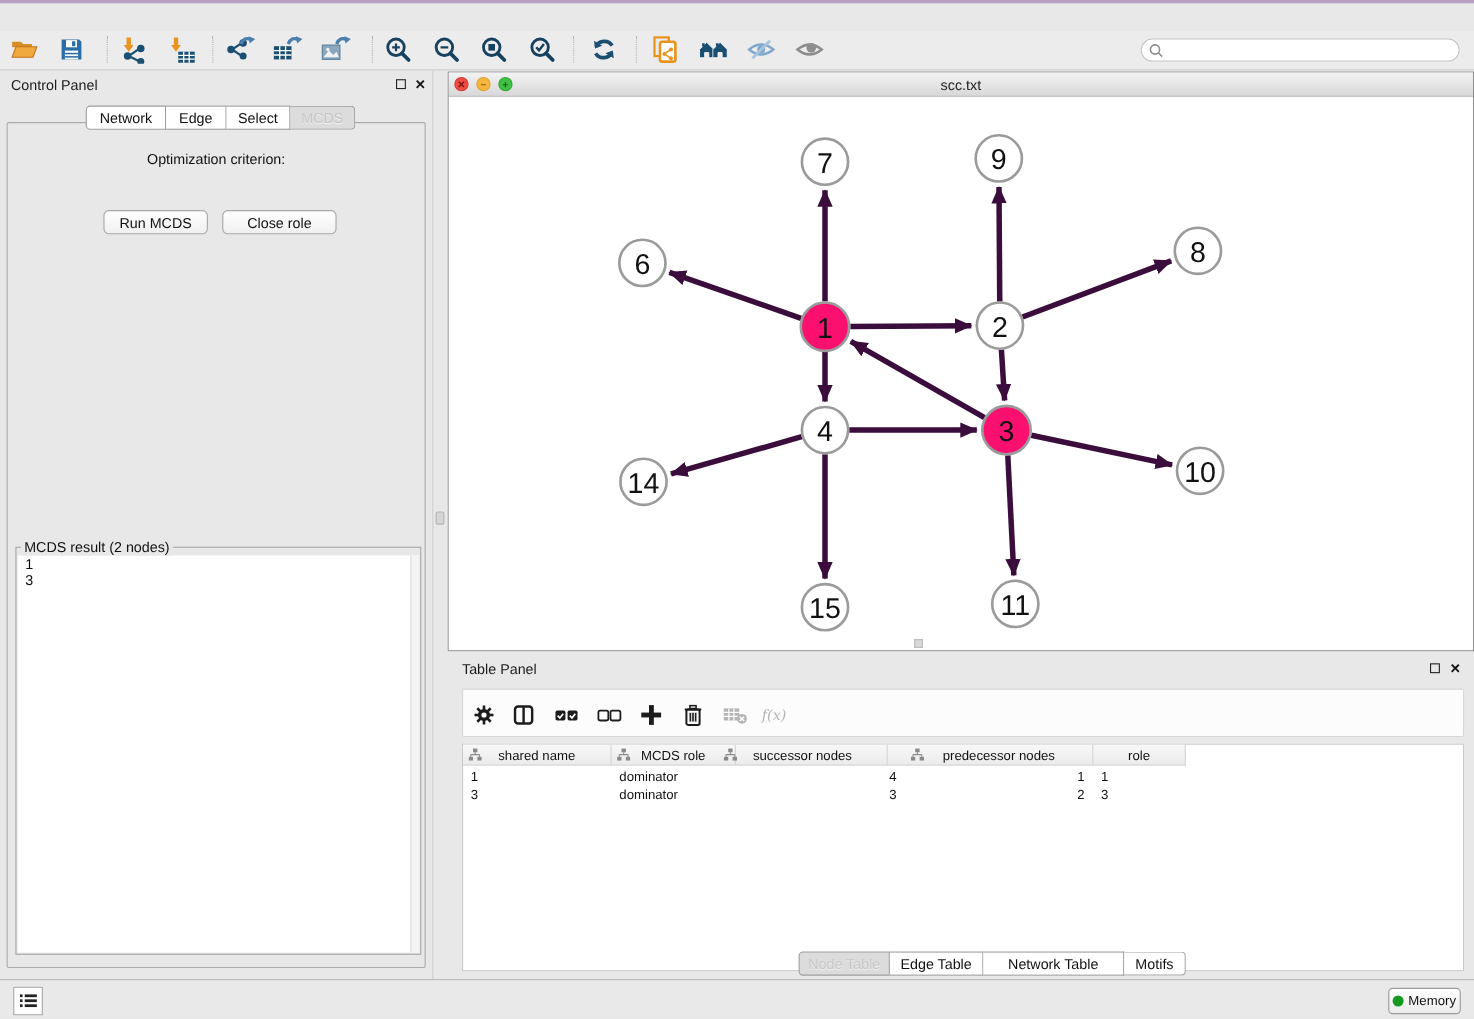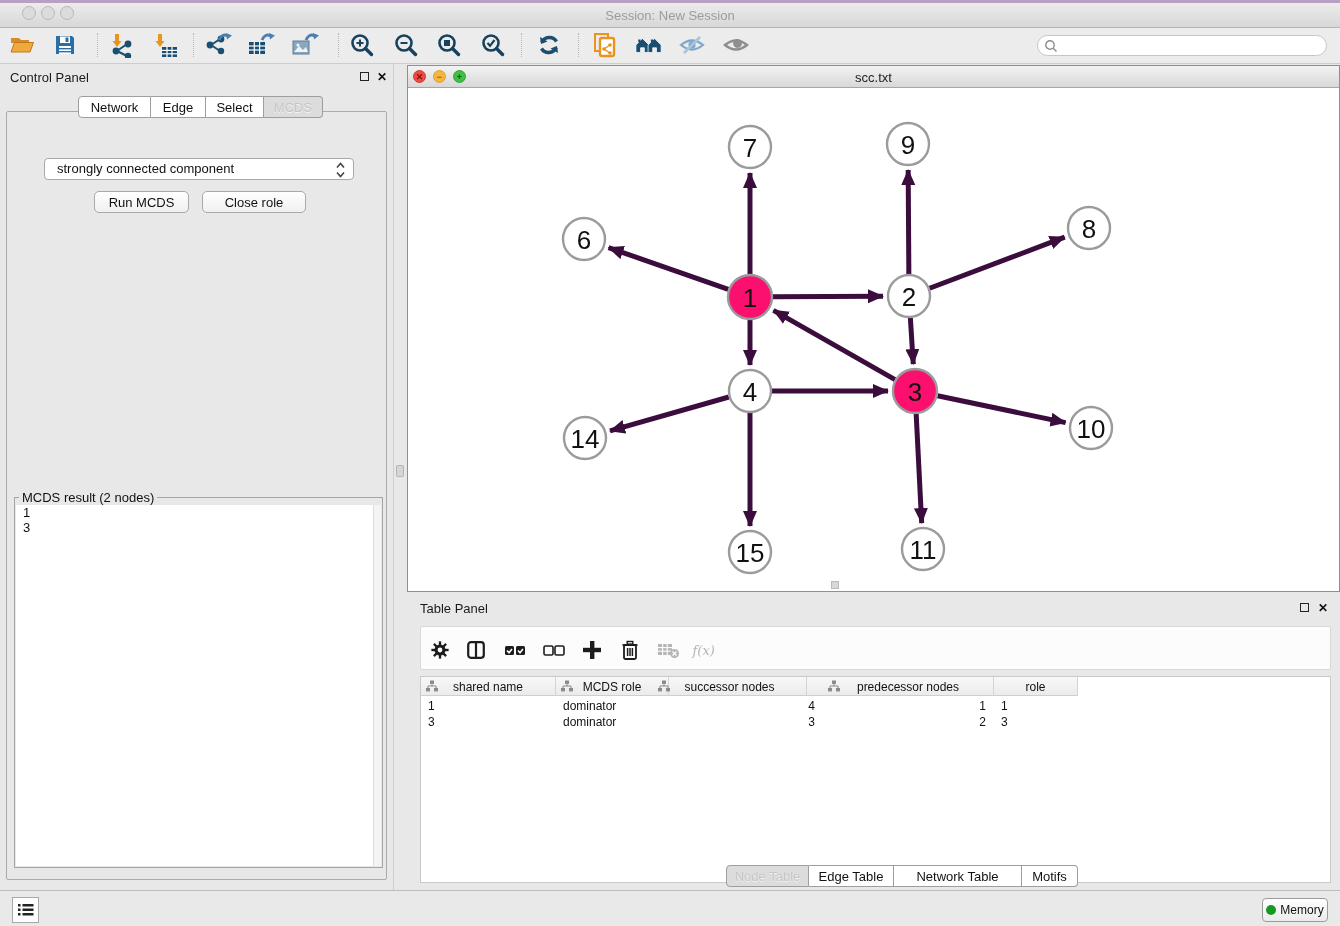--- a/index.html
+++ b/index.html
@@ -62,26 +62,20 @@
 .statusbar { left:0; top:890px; width:1340px; height:36px; background:#e9e9e9; border-top:1px solid #bcbcbc; }
 .list-btn { position:absolute; left:12px; top:6px; width:27px; height:26px; background:#fdfdfd; border:1px solid #a8a8a8; display:flex; align-items:center; justify-content:center; }
 .memory-btn { position:absolute; left:1262px; top:7px; width:66px; height:24px; background:linear-gradient(#ffffff,#ebebeb); border:1px solid #9c9c9c; border-radius:4px; display:flex; align-items:center; justify-content:center; gap:4px; font-size:12px; color:#111; }
 .mem-dot { width:10px; height:10px; border-radius:50%; background:#149a1e; }
 </style>
 </head>
 <body>
 
 <div id="app">
   <div class="abs top-strip"></div>
-  <div class="abs titlebar">
-    <div class="tl-circle" style="left:22px"></div>
-    <div class="tl-circle" style="left:41px"></div>
-    <div class="tl-circle" style="left:60px"></div>
-    <div class="titlebar-title">Session: New Session</div>
-  </div>
   <div class="abs toolbar" id="main-toolbar">
     <div class="searchbox">
       <svg width="14" height="14" viewBox="0 0 14 14">
           <circle cx="6" cy="6" r="4.2" fill="none" stroke="#8b8b8b" stroke-width="1.4"></circle>
           <line x1="9.2" y1="9.2" x2="12.5" y2="12.5" stroke="#8b8b8b" stroke-width="1.4"></line>
         </svg>
     </div>
   <div class="tb-icon" style="left: 8px;">
         <svg width="26" height="24" viewBox="0 0 26 24">
           <path d="M2 5 h8 l2 2 h8 v3 H2 z" fill="#d88c28"></path>
@@ -250,29 +244,21 @@
     <div class="win-btn-x" style="left:377px; top:7px;">✕</div>
   </div>
   <div class="abs cp-right-border"></div>
   <div class="abs cp-box"></div>
   <div class="tabs-row" style="left:78px; top:96px;" id="cp-tabs">
       <div class="tab first" style="width: 73px;">Network</div>
       <div class="tab" style="width: 55px;">Edge</div>
       <div class="tab" style="width: 58px;">Select</div>
       <div class="tab last disabled-active" style="width: 59px;">MCDS</div>
     </div>
-  <div class="abs dropdown">
-    <span>strongly connected component</span>
-    <div class="dd-arrows">
-      <svg width="11" height="18" viewBox="0 0 11 18">
-          <path d="M2 6.5 L5.5 2.5 L9 6.5" fill="none" stroke="#444" stroke-width="1.6"></path>
-          <path d="M2 11.5 L5.5 15.5 L9 11.5" fill="none" stroke="#444" stroke-width="1.6"></path>
-        </svg>
-    </div>
-  </div>
+  <div class="abs opt-label">Optimization criterion:</div>
   <div class="btn" style="left:94px; top:191px; width:95px;">Run MCDS</div>
   <div class="btn" style="left:202px; top:191px; width:104px;">Close role</div>
   <div class="abs fieldset">
     <div class="legend">MCDS result (2 nodes)</div>
     <div class="result-area" id="result-list">
       <div class="result-scroll"></div>
     <div class="result-item">1</div>
         <div class="result-item">3</div>
       </div>
   </div>

